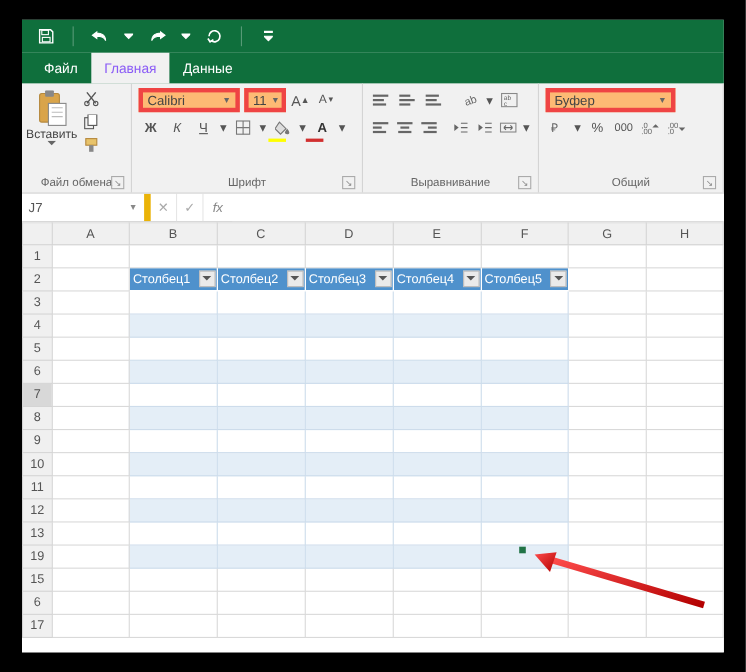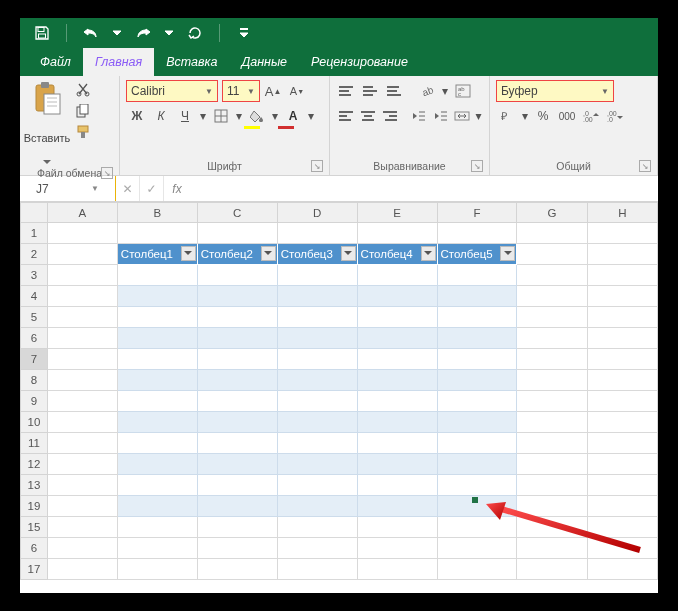--- a/index.html
+++ b/index.html
@@ -7,55 +7,55 @@
   .app { position: absolute; top: 18px; left: 20px; width: 638px; height: 575px; background: #fff; display: flex; flex-direction: column; }
 
   
   .titlebar { height: 30px; background: #0f6f3c; display: flex; align-items: center; padding: 0 8px; gap: 6px; }
   .qa-btn { width: 28px; height: 26px; display: flex; align-items: center; justify-content: center; color: #fff; }
   .qa-btn svg { fill: #fff; stroke: #fff; }
   .qa-sep { width:1px; height:18px; background:rgba(255,255,255,.3); margin:0 4px;}
 
   
   .tabs { height: 28px; background: #0f6f3c; display: flex; align-items: stretch; padding-left: 8px; }
-  .tab { padding: 0 12px; display: flex; align-items: center; color: #fff; font-size: 12.5px; cursor: pointer; font-style: italic; }
+  .tab { padding: 0 12px; display: flex; align-items: center; color: #fff; font-size: 12.5px; cursor: pointer; }
   .tab.active { background: #f1f1f1; color: #8b5cf6; }
 
   
   .ribbon { height: 100px; background: #f1f1f1; border-bottom: 1px solid #d4d4d4; display: flex; position: relative; }
   .group { border-right: 1px solid #d4d4d4; padding: 4px 6px 2px 6px; display: flex; flex-direction: column; justify-content: space-between; }
   .group-label { text-align: center; font-size: 10.5px; color: #666; padding: 2px 0 1px 0; position: relative; }
   .group-label .launcher { position: absolute; right: 0; bottom: 1px; width: 12px; height: 12px; border:1px solid #aaa; font-size:8px; color:#888; display:flex; align-items:center; justify-content:center;}
   .row { display: flex; align-items: center; gap: 2px; }
 
   
-  .paste-big { width: 42px; display:flex; flex-direction:column; align-items:center; gap:16px; padding-top:2px;}
+  .paste-big { width: 42px; display:flex; flex-direction:column; align-items:center; gap:0; padding-top:2px;}
   .paste-big .icon { width:30px; height:34px; }
   .paste-big span { font-size:11px; color:#444;}
   .mini-btn { width:22px; height:20px; display:flex; align-items:center; justify-content:center;}
   .mini-col { display:flex; flex-direction:column; gap:1px; margin-left:2px;}
 
   
-  .combo { height:22px; border:1px solid #ef4444; background:#fef9c3; display:flex; align-items:center; font-size:12px; color:#444; padding:0 4px; }
+  .combo { height:22px; border:4px solid #ef4444; background:#fdba74; display:flex; align-items:center; font-size:12px; color:#444; padding:0 4px; }
   .combo .dd { margin-left:auto; color:#666; font-size:8px; padding-left:4px;}
   .font-name { width:92px;}
   .font-size { width:38px; margin-left:2px;}
   .sq { width:22px; height:22px; border:1px solid transparent; display:flex; align-items:center; justify-content:center; font-size:12px; color:#555;}
   .colorbar { width:16px; height:3px; }
 
   
   .alnbtn { width:22px; height:20px; display:flex; flex-direction:column; justify-content:center; gap:2px; padding:3px;}
   .alnbtn i{ height:2px; background:#666;}
 
   
   .numfmt { width:118px;}
 
   
   .fbar { height:26px; border-bottom:1px solid #d4d4d4; display:flex; align-items:stretch; background:#fff;}
-  .namebox { width:96px; border-right:1px solid #eab308; display:flex; align-items:center; padding:0 16px; font-size:12px; color:#555;}
+  .namebox { width:117px; border-right:6px solid #eab308; display:flex; align-items:center; padding:0 6px; font-size:12px; color:#555;}
   .namebox .dd{margin-left:auto; color:#888; font-size:8px;}
   .fx-btn { width:24px; display:flex; align-items:center; justify-content:center; border-right:1px solid #e6e6e6; color:#aaa; font-size:12px;}
   .fx-lbl { width:26px; display:flex; align-items:center; justify-content:center; font-style:italic; color:#888; font-size:12px;}
   .fx-input { flex:1; border:none; padding:0 6px; font-size:12px;}
 
   
   .sheet { flex:1; overflow:hidden; position:relative; background:#fff;}
   table.grid { border-collapse:collapse; table-layout:fixed;}
   .corner { width:30px; height:20px; background:#f0f0f0; border:1px solid #d4d4d4;}
   th.colh { height:20px; background:#f0f0f0; border:1px solid #d4d4d4; font-weight:normal; font-size:11.5px; color:#555; width:85px;}
@@ -117,23 +117,21 @@
         <svg width="8" height="10">
           <rect y="0" width="8" height="1.5" fill="#fff"></rect>
           <path d="M0 5l4 4 4-4z" fill="#fff"></path>
         </svg>
       </div>
   </div>
 
   <div class="tabs">
     <div class="tab">Файл</div>
     <div class="tab active">Главная</div>
-    <div class="tab">Вставка</div>
     <div class="tab">Данные</div>
-    <div class="tab">Рецензирование</div>
   </div>
 
   <div class="ribbon">
 
     <div class="group" style="width:100px">
       <div class="row" style="align-items:flex-start">
         <div class="paste-big">
           <svg class="icon" viewBox="0 0 30 34">
               <rect x="4" y="3" width="18" height="26" rx="2" fill="#d9a44a" stroke="#b5883d"></rect>
               <rect x="9" y="0" width="8" height="6" rx="1" fill="#888"></rect>

